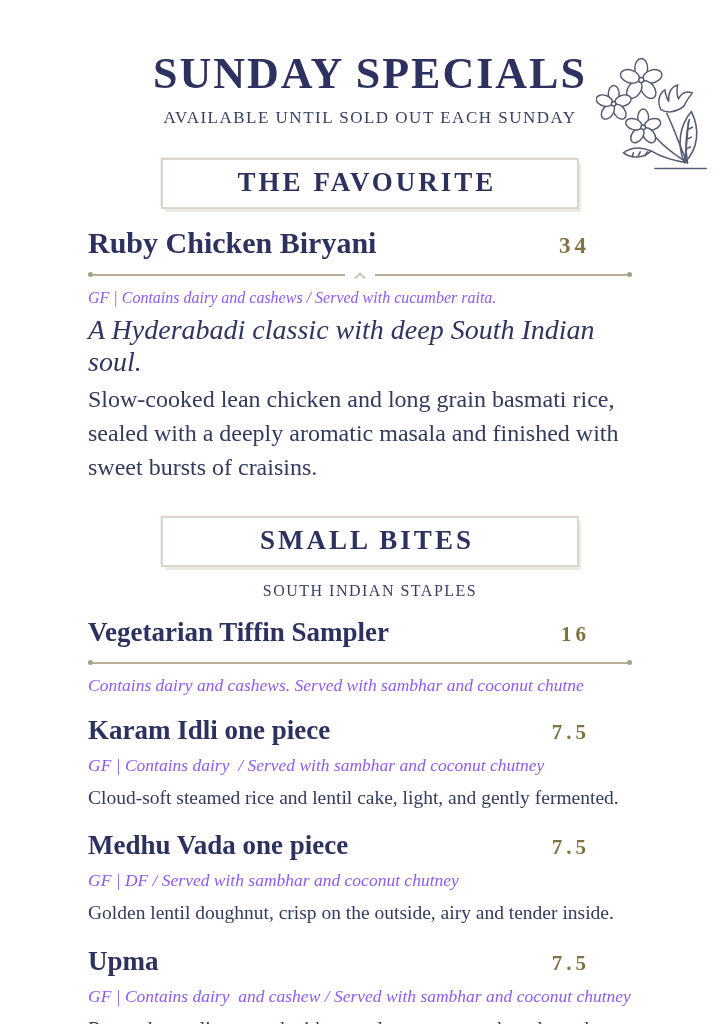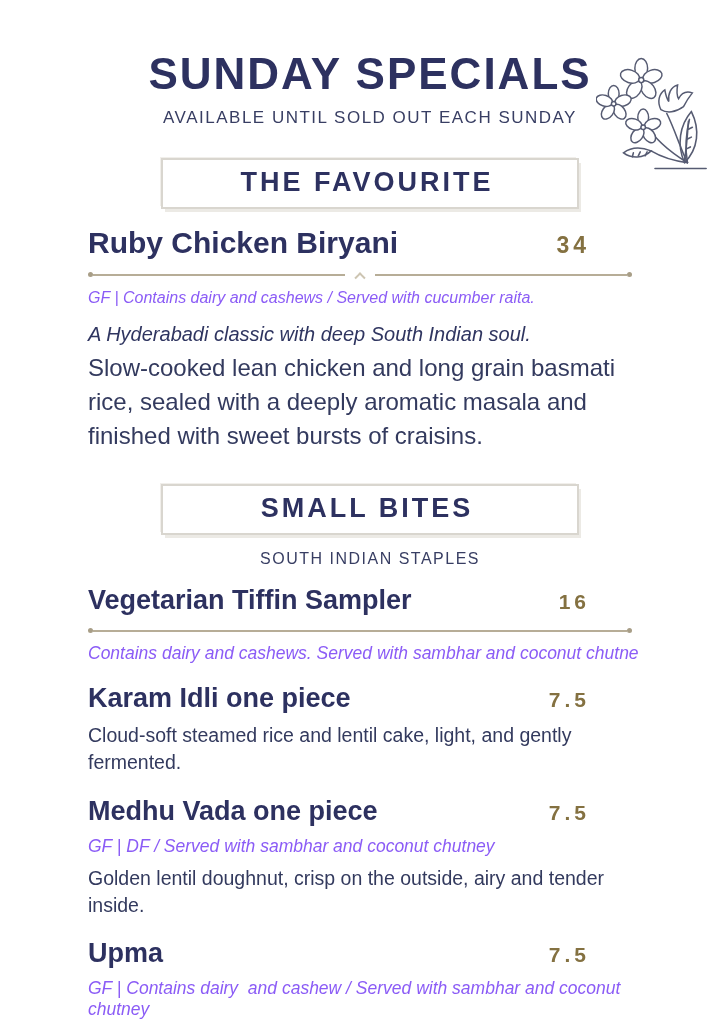--- a/index.html
+++ b/index.html
@@ -2,21 +2,21 @@
 <html><head>
 <meta charset="utf-8">
 <style>
   * { margin:0; padding:0; box-sizing:border-box; }
   html,body { background:#ffffff; }
   .page {
     position:relative;
     width:720px; height:1024px;
     background:#ffffff;
     overflow:hidden;
-    font-family:Liberation Sans, sans-serif;
+    font-family:Liberation Serif, serif;
     color:#2d3160;
   }
   .column {
     position:absolute;
     left:88px; top:0;
     width:564px; height:1024px;
   }
   
   .page-title {
     margin-top:50px;
@@ -116,23 +116,23 @@
   
   .item-note {
     font-style:italic;
     color:#8b5cf6;
     white-space:pre-wrap;
   }
   .note-sm { font-size:16px; margin-top:11px; }
   .note-md { font-size:17.5px; margin-top:9px; }
   .item-tagline {
     font-style:italic;
-    font-size:20px;
+    font-size:28px;
     color:#2f3560;
-    margin-top:16px;
+    margin-top:7px;
   }
   .item-desc {
     color:#333a5e;
     line-height:1.4;
   }
   .desc-ruby   { font-size:24px; max-width:535px; margin-top:5px; }
   .desc-tiffin { font-size:20px; margin-top:8px; }
   .desc-reg    { font-size:19.5px; margin-top:8px; max-width:575px; }
   .desc-upma   { font-size:20px;   margin-top:8px; max-width:515px; }
 </style>
@@ -234,20 +234,21 @@
         <span class="dot"></span>
       </div>
       <div class="item-note note-md">Contains dairy and cashews. Served with sambhar and coconut chutne</div>
     </div>
 
     <div>
       <div class="item-row row-item">
         <span class="item-name name-lg">Karam Idli one piece</span>
         <span class="item-price price-md">7.5</span>
       </div>
+      <div class="item-note note-md">GF | Contains dairy  / Served with sambhar and coconut chutney</div>
       <div class="item-desc desc-reg">Cloud-soft steamed rice and lentil cake, light, and gently fermented.</div>
     </div>
 
     <div>
       <div class="item-row row-item">
         <span class="item-name name-lg">Medhu Vada one piece</span>
         <span class="item-price price-md">7.5</span>
       </div>
       <div class="item-note note-md">GF | DF / Served with sambhar and coconut chutney</div>
       <div class="item-desc desc-reg">Golden lentil doughnut, crisp on the outside, airy and tender inside.</div>

